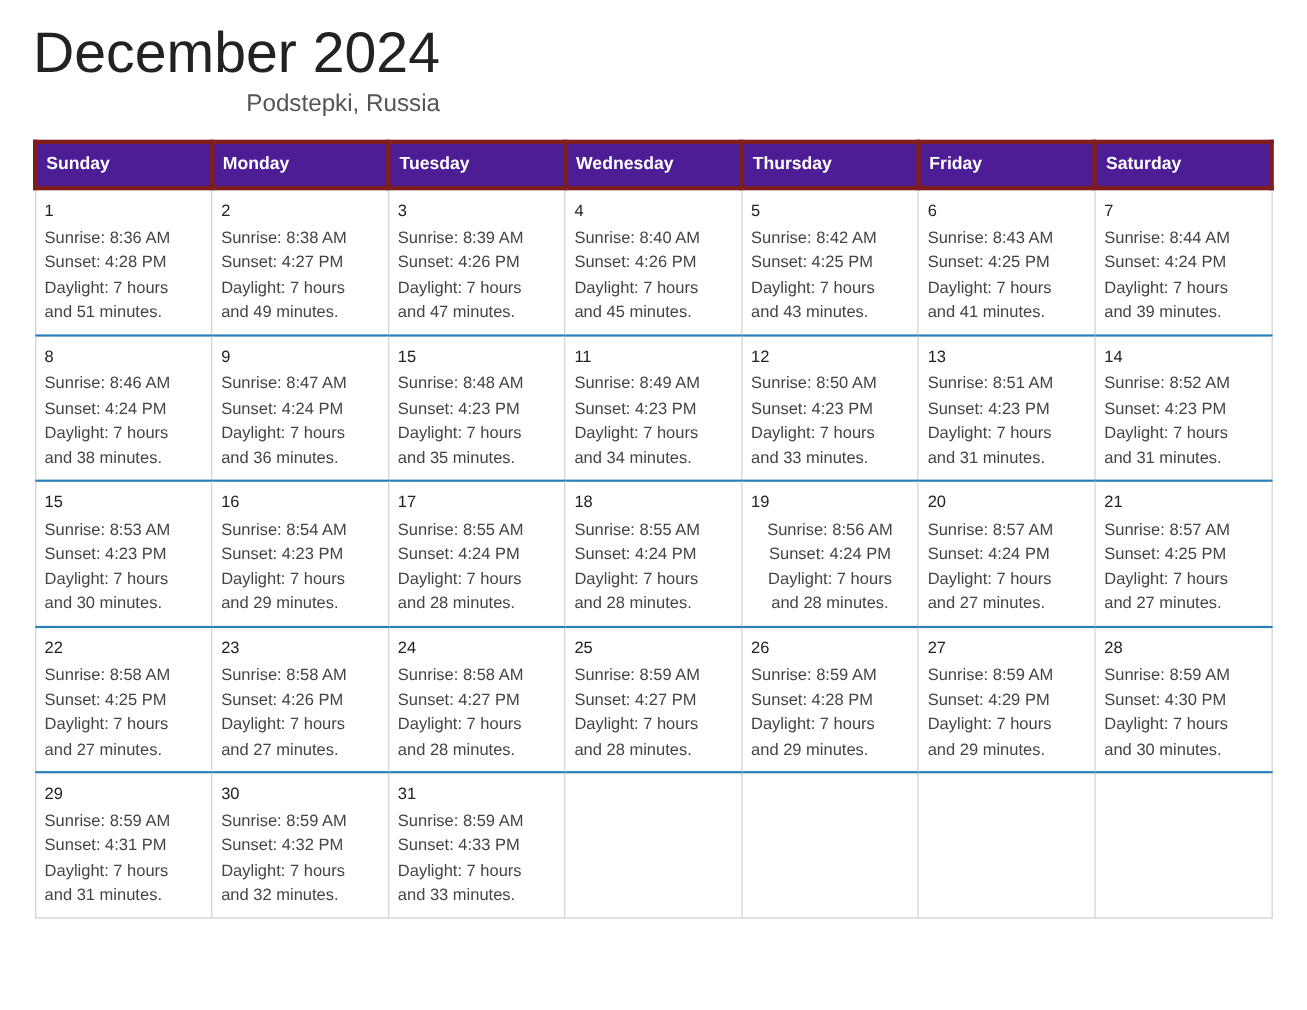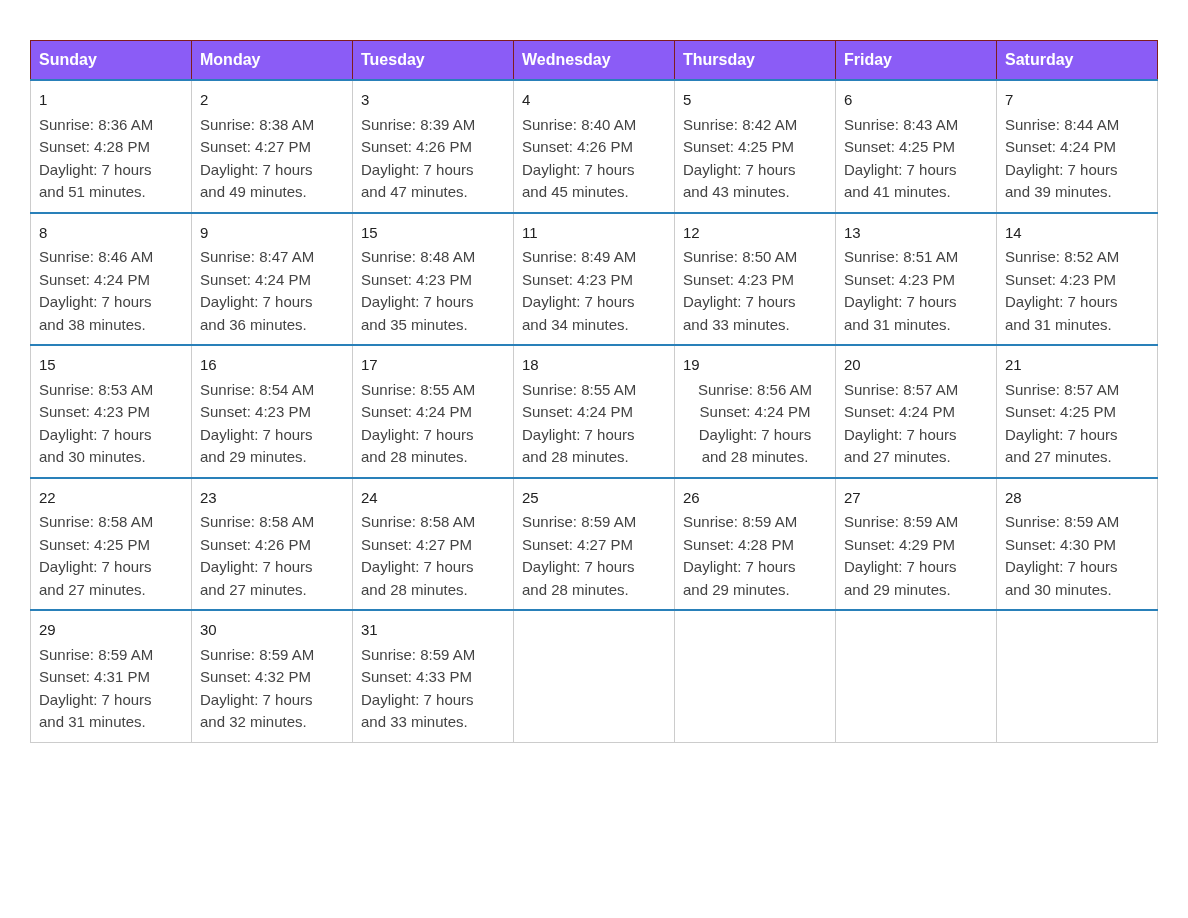--- a/index.html
+++ b/index.html
@@ -43,27 +43,27 @@
       font-size: 22px;
       color: #555;
       margin-top: 4px;
     }
     table {
       width: 100%;
       border-collapse: collapse;
       table-layout: fixed;
     }
     thead tr th {
-      background-color: #8b5cf6;
+      background-color: #4c1d95;
       color: #fff;
       padding: 10px 8px;
       font-size: 16px;
       font-weight: bold;
       text-align: left;
-      border: 1px solid #7f1d1d;
+      border: 4px solid #7f1d1d;
     }
     tbody tr td {
       vertical-align: top;
       padding: 8px 8px;
       font-size: 13px;
       color: #333;
       border-left: 1px solid #ccc;
       border-right: 1px solid #ccc;
       border-bottom: 1px solid #ccc;
       line-height: 1.5;
@@ -99,20 +99,22 @@
       display: flex;
       align-items: center;
       gap: 0;
     }
   </style>
 </head>
 <body>
 
 <div class="header">
   <div class="title-section">
+    <div class="month-title">December 2024</div>
+    <div class="location">Podstepki, Russia</div>
   </div>
 </div>
 
 <table>
   <thead>
     <tr>
     <th>Sunday</th>
         <th>Monday</th>
         <th>Tuesday</th>
         <th>Wednesday</th>

